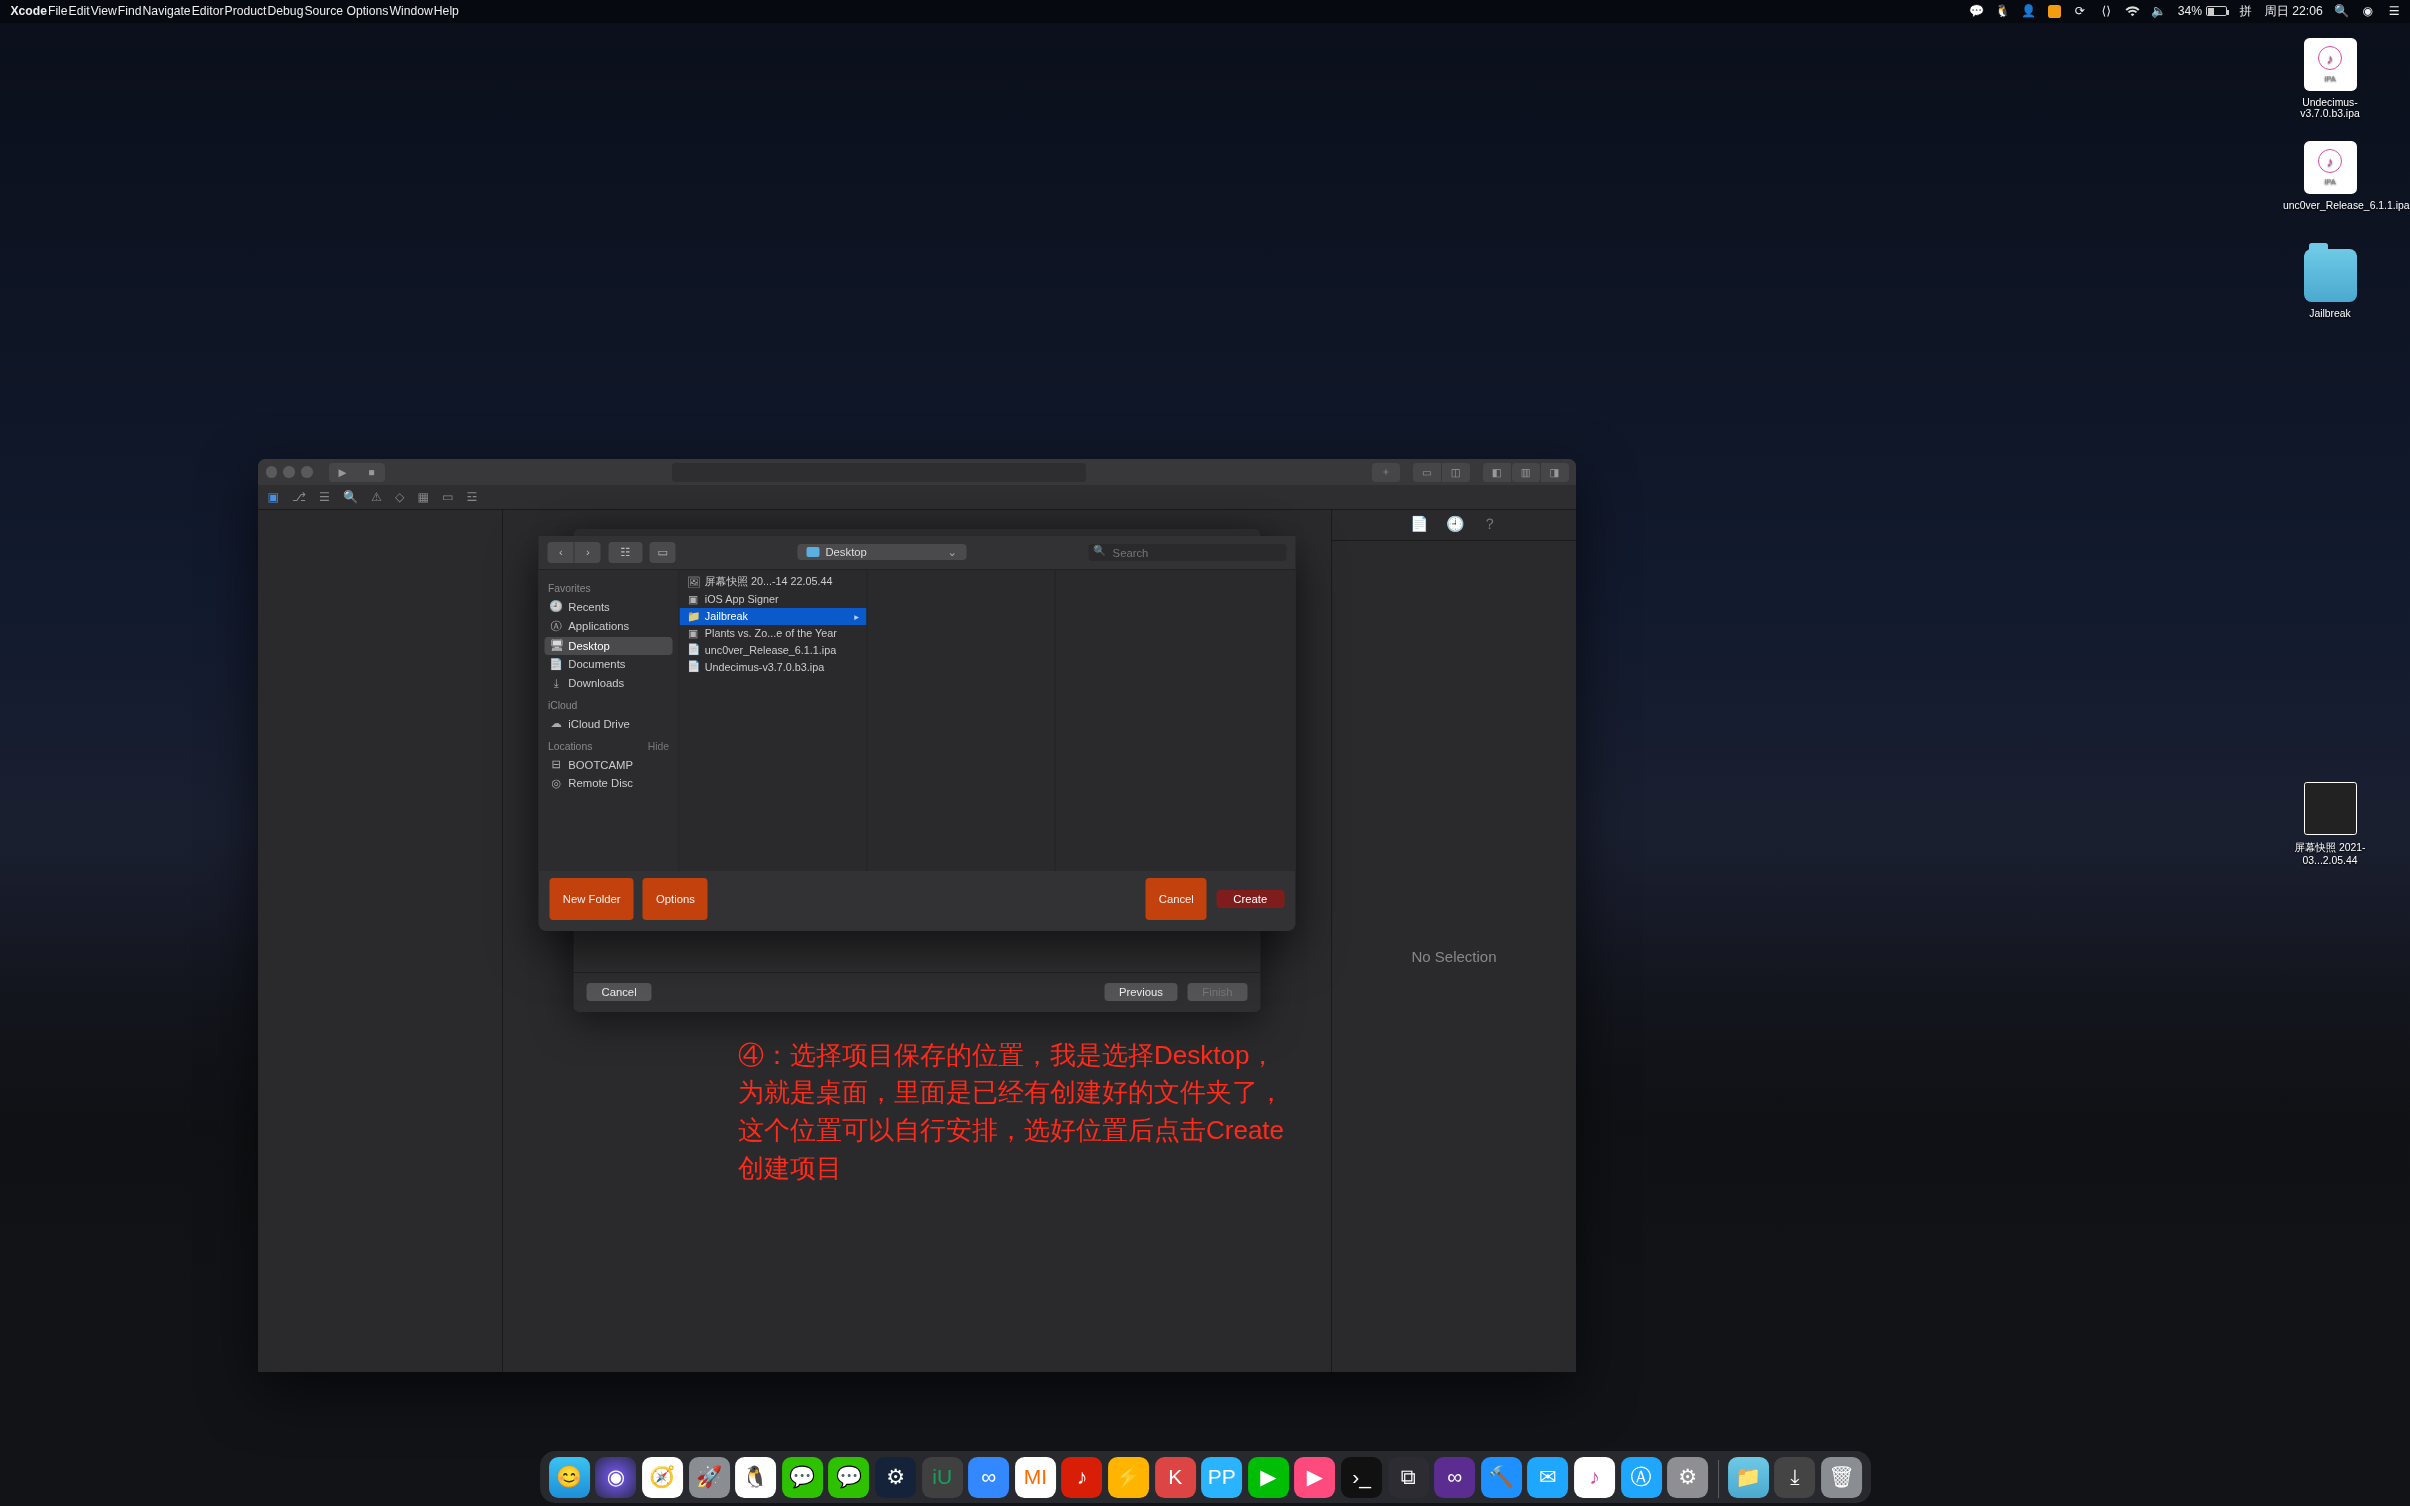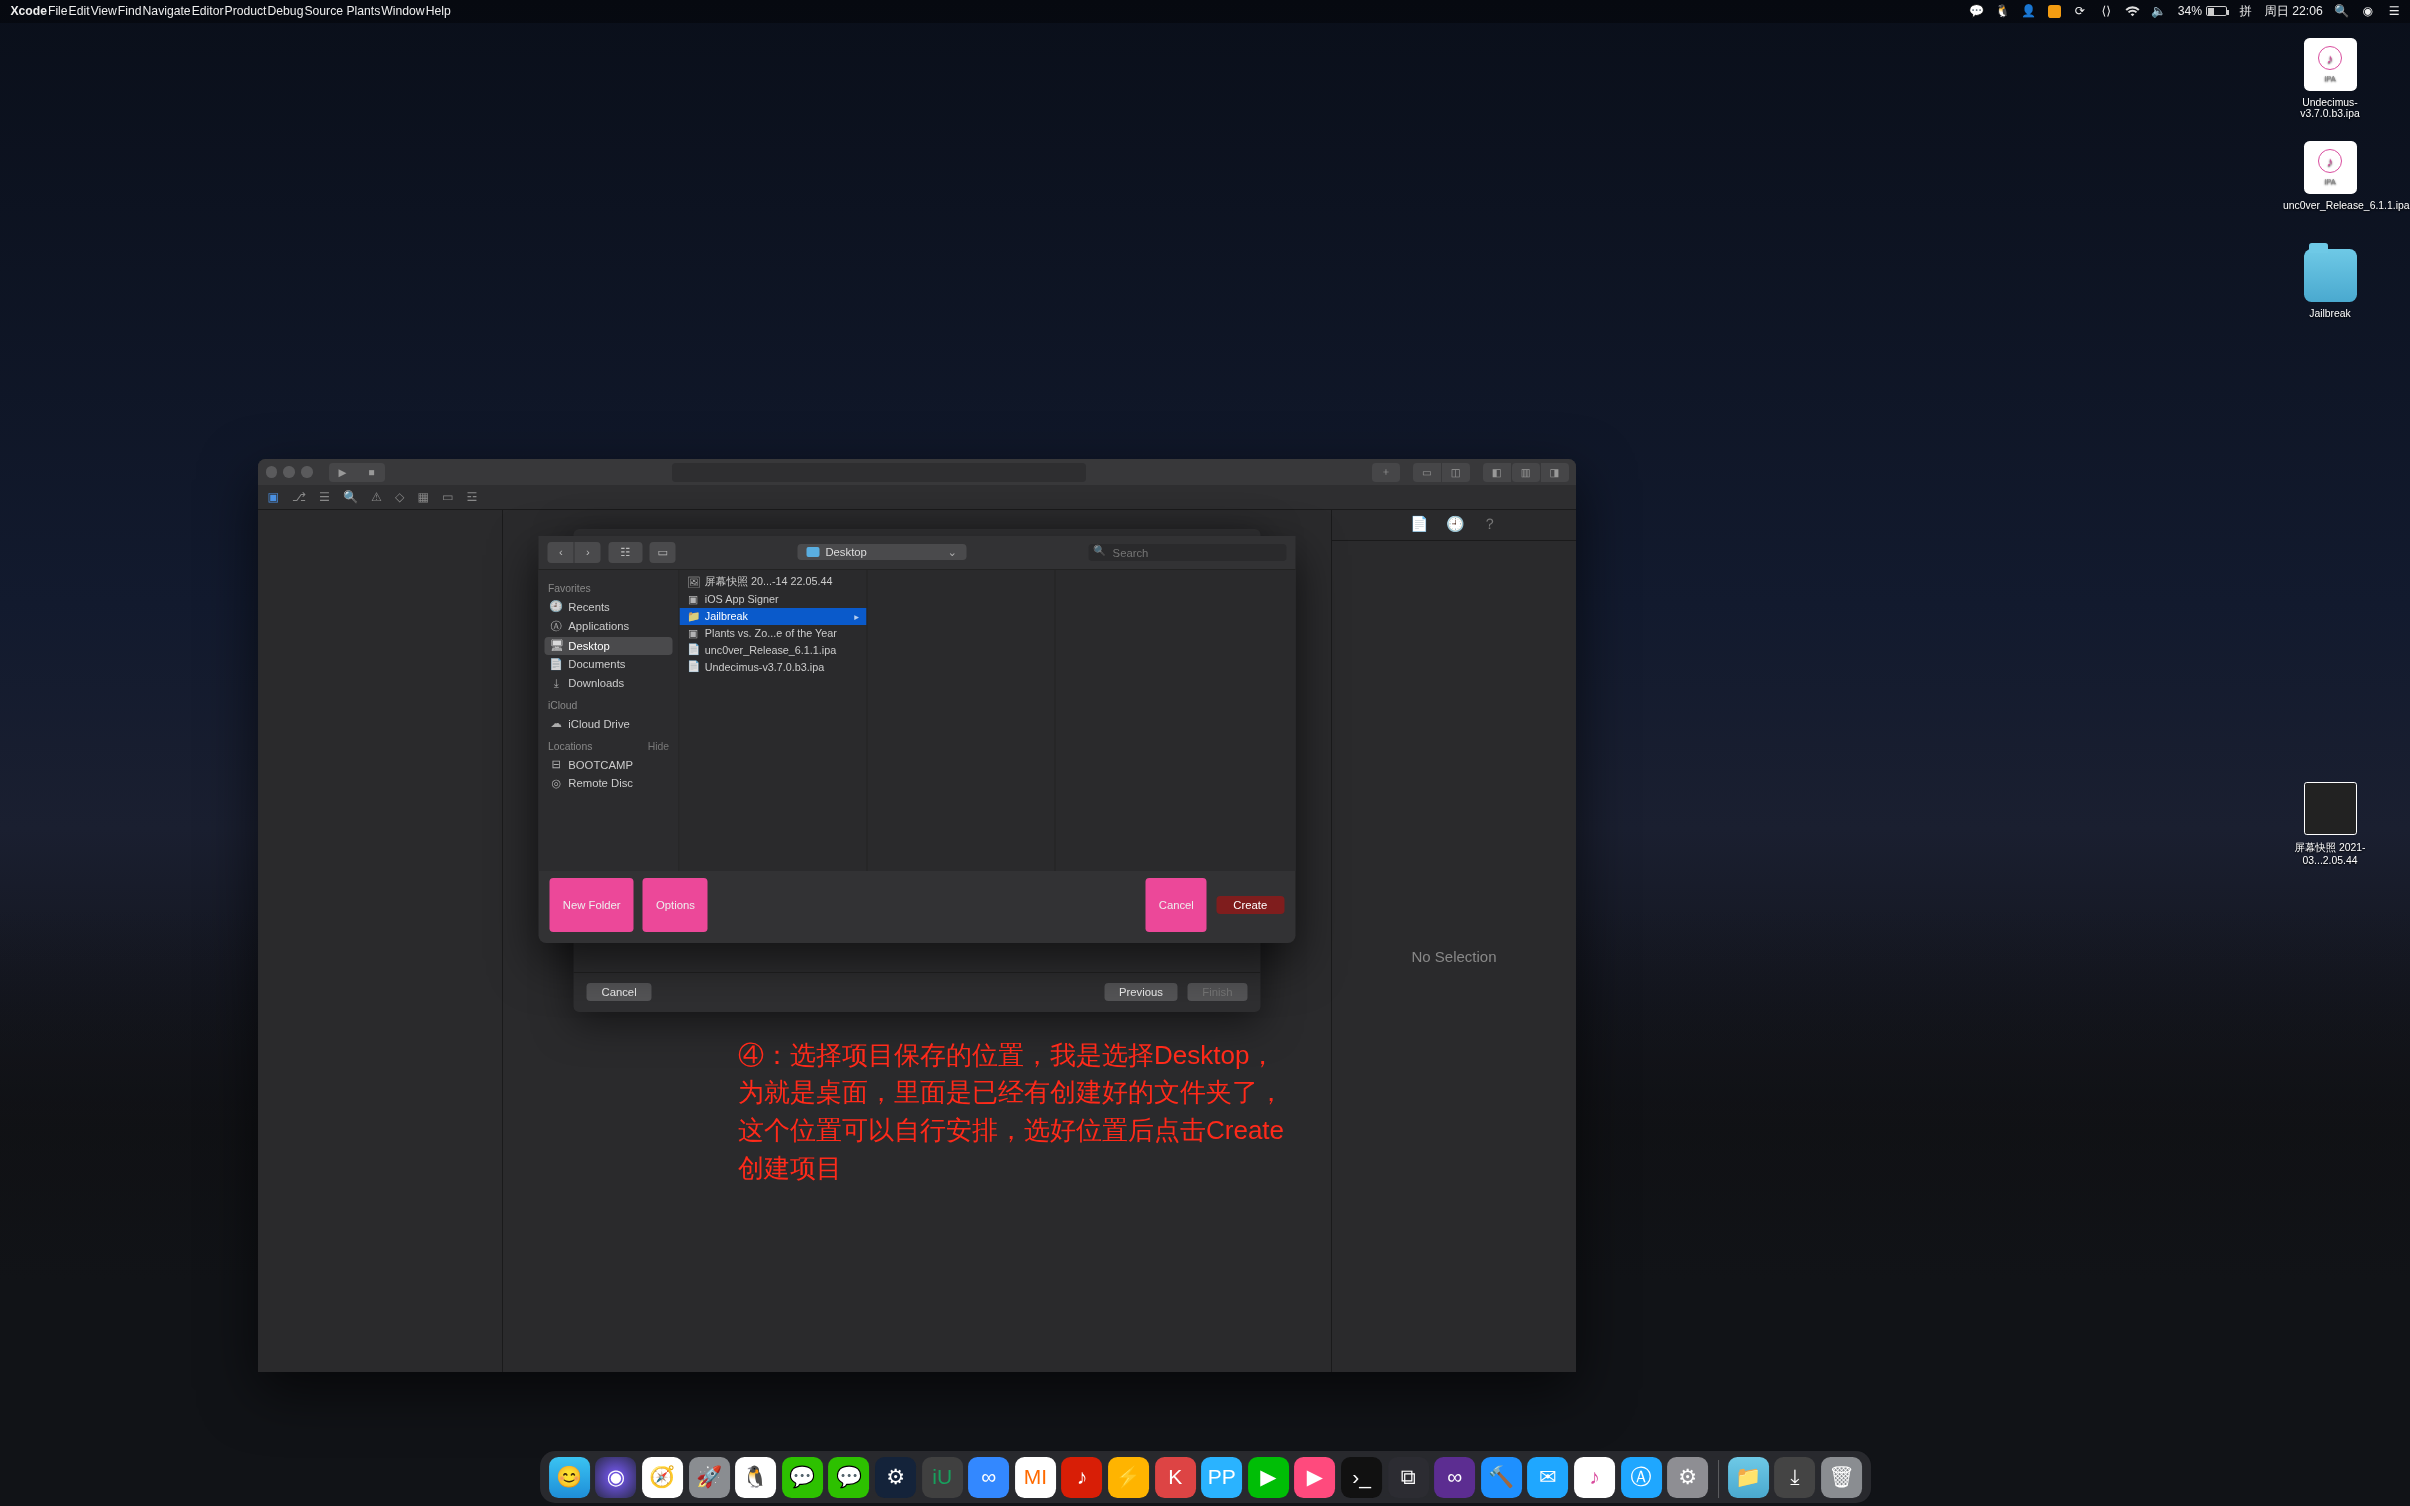--- a/index.html
+++ b/index.html
@@ -93,21 +93,21 @@
 .ss-row .fi { width: 12.2px; text-align: center; opacity: .85; }
 .ss-row .ar { margin-left: auto; opacity: .7; font-size: 9.4px; }
 
 .ss-source { padding: 9.4px 15px 5.6px; font-size: 10.8px; color: #ccc; border-top: 0.9px solid #222; display: flex; align-items: flex-start; gap: 13px; }
 .ss-source .lbl { width: 207px; text-align: right; color: #bbb; }
 .ss-source label { display: flex; align-items: center; gap: 5.6px; }
 .ss-hint { color: #777; font-size: 10px; margin-top: 1.9px; }
 
 .ss-foot { display: flex; align-items: center; padding: 7.5px 11.3px 11.3px; gap: 9.4px; }
 .ss-foot .spacer { flex: 1; }
-.btn { background: #ec4899; border: none; color: #eee; padding: 21px 13px; border-radius: 3.8px; font-size: 11.3px; cursor: default; }
+.btn { background: #c2410c; border: none; color: #eee; padding: 15px 13px; border-radius: 3.8px; font-size: 11.3px; cursor: default; }
 .btn.primary { background: #7f1d1d; color: #fff; padding: 2.8px 17px; }
 
 
 .anno { position: absolute; color: #ff2a1a; font-size: 26px; line-height: 1.45; font-weight: 500; pointer-events: none; }
 .arrow-svg { position: absolute; pointer-events: none; }
 
 
 .dock { position: absolute; bottom: 3.8px; left: 50%; transform: translateX(-50%); background: rgba(60,60,65,.55); border-radius: 15px; padding: 5.6px 9.4px; display: flex; gap: 5.6px; align-items: flex-end; backdrop-filter: blur(9.4px); }
 .dock .app { width: 41px; height: 41px; border-radius: 9.4px; display: flex; align-items: center; justify-content: center; font-size: 21px; color: #fff; }
 .dock .sep { width: 0.9px; height: 38px; background: rgba(255,255,255,.25); margin: 0 3.8px; }
@@ -128,21 +128,21 @@
     <span class="apple"></span>
     <span class="item bold">Xcode</span>
     <span class="item">File</span>
     <span class="item">Edit</span>
     <span class="item">View</span>
     <span class="item">Find</span>
     <span class="item">Navigate</span>
     <span class="item">Editor</span>
     <span class="item">Product</span>
     <span class="item">Debug</span>
-    <span class="item">Source Plants</span>
+    <span class="item">Source Options</span>
     <span class="item">Window</span>
     <span class="item">Help</span>
   </div>
   <div class="right">
     <span class="status-icon">💬</span>
     <span class="status-icon">🐧</span>
     <span class="status-icon">👤</span>
     <span class="status-icon" style="background:#f39c12;border-radius:2.8px;width:13px;height:13px"></span>
     <span class="status-icon">⟳</span>
     <span class="status-icon">⟨⟩</span>

